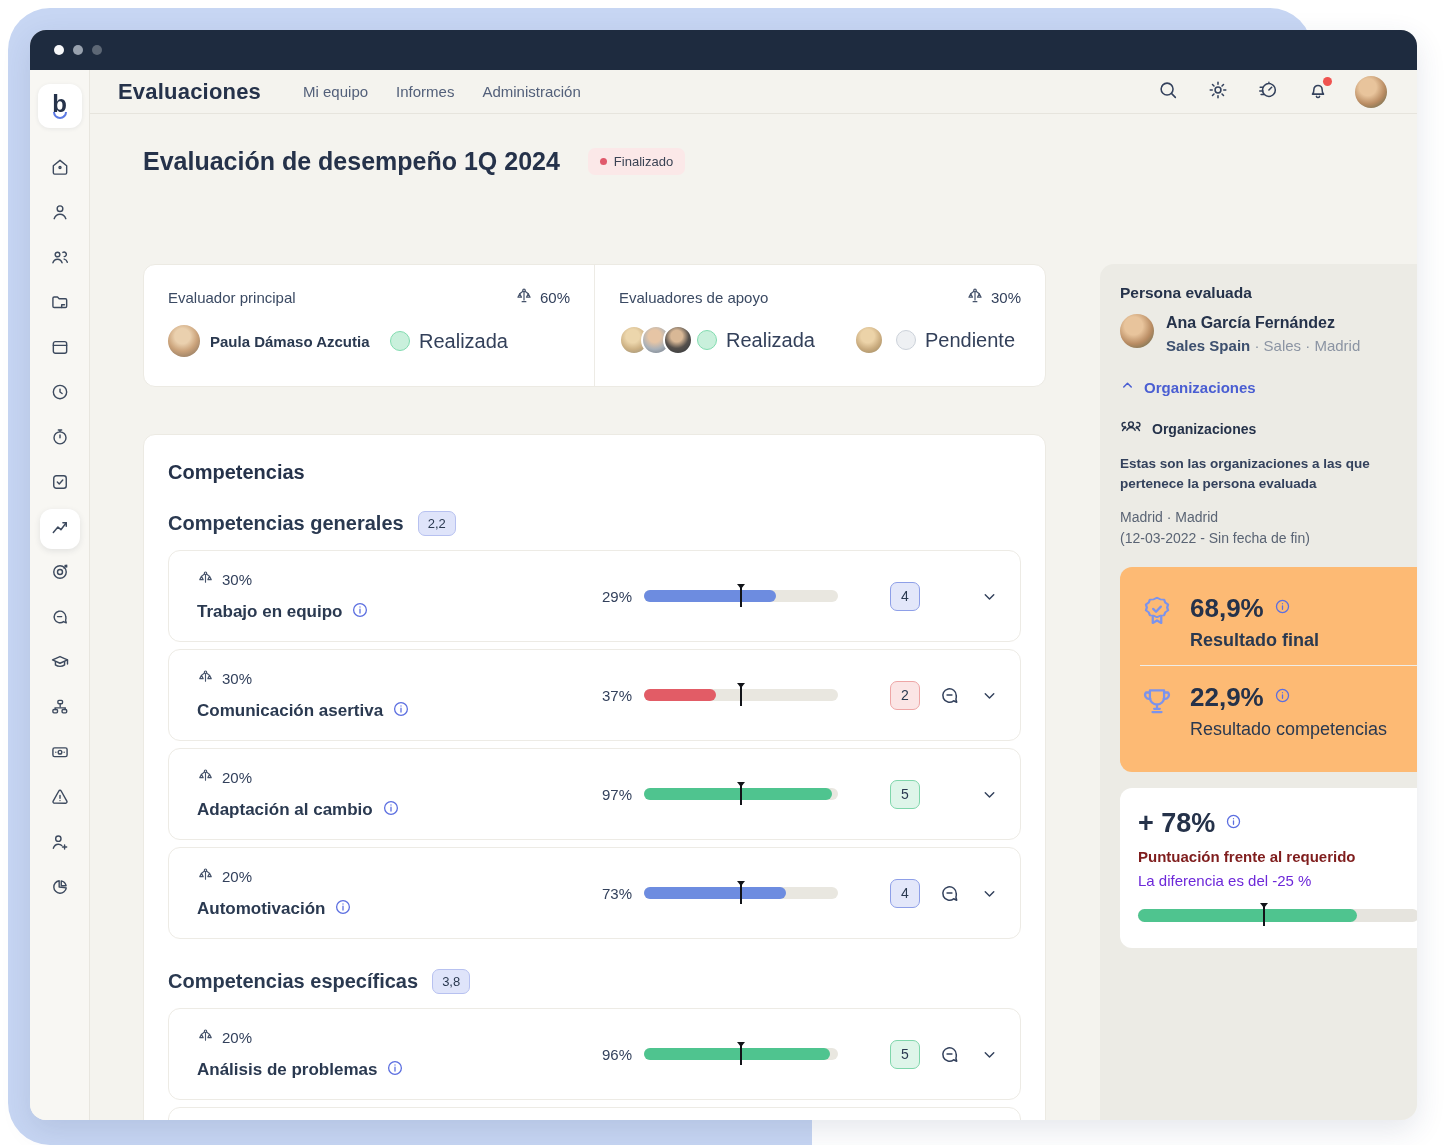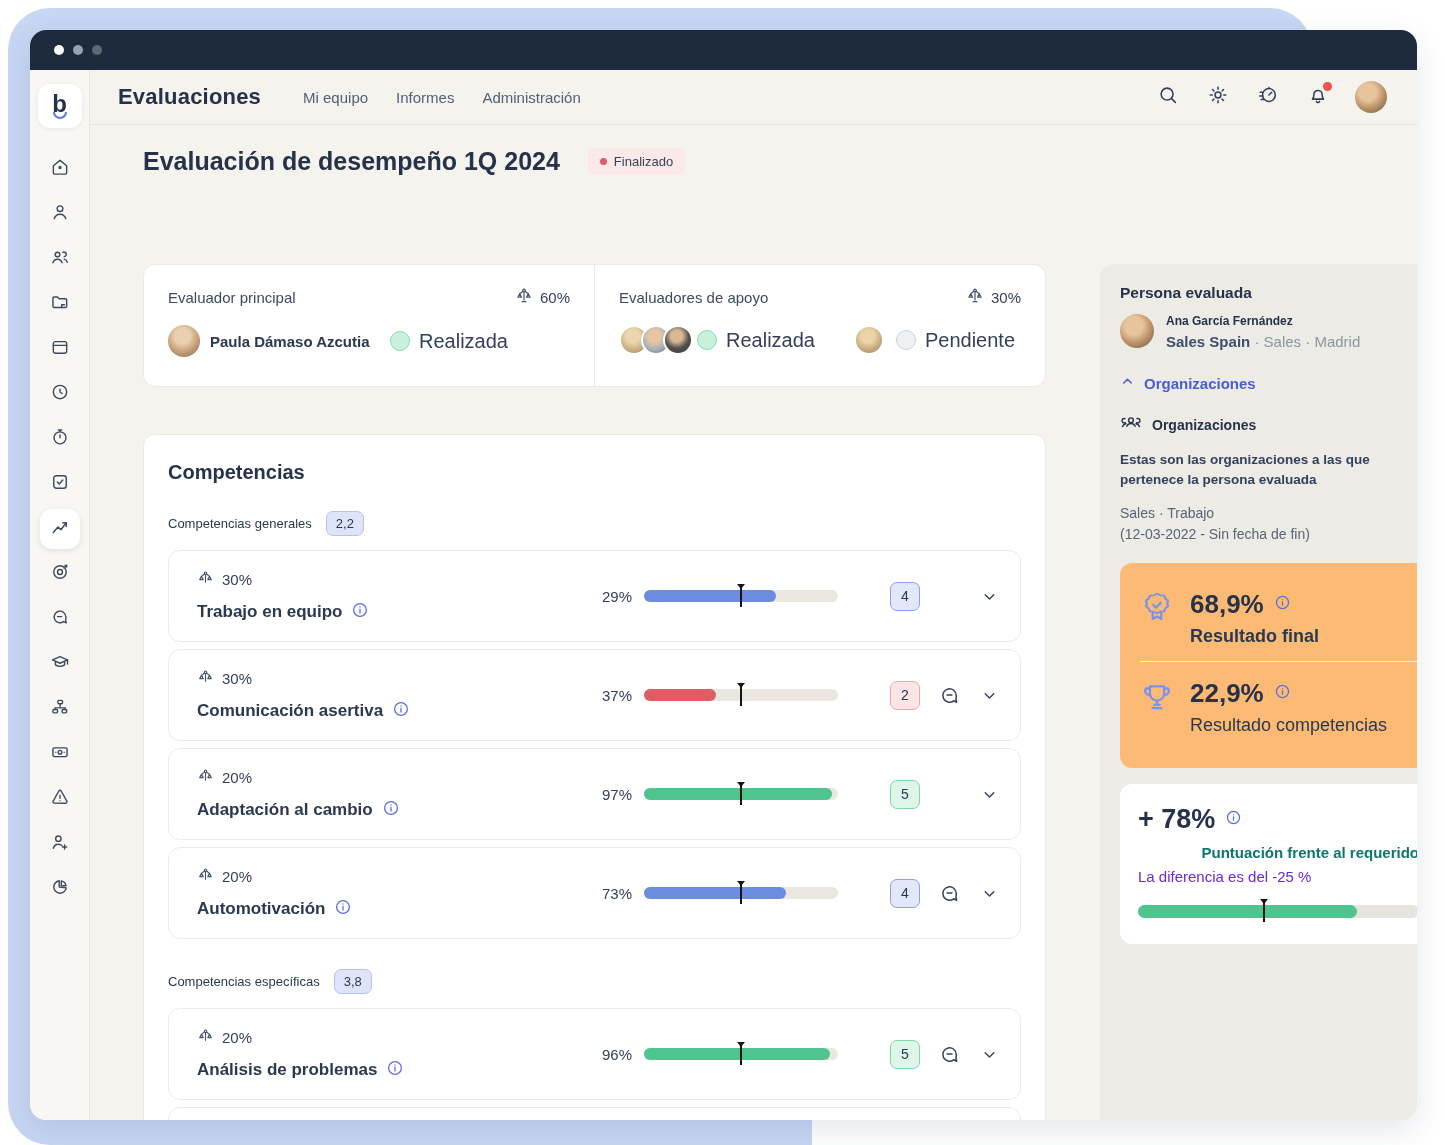--- a/index.html
+++ b/index.html
@@ -29,21 +29,21 @@
           box-shadow:0 1px 4px rgba(30,43,63,.08); }
   .logo .b { font-size:24px; font-weight:bold; color:#25324a; line-height:20px; }
   .logo .smile { width:14px; height:7px; border:2.5px solid #5b79e3; border-top:none;
                  border-radius:0 0 10px 10px; margin-top:-2px; }
   .side-item { width:40px; height:40px; margin:2.5px 0; display:flex; align-items:center; justify-content:center;
                border-radius:12px; cursor:pointer; }
   .side-item.active { background:#ffffff; box-shadow:0 2px 6px rgba(30,43,63,.10); }
   .side-item svg { stroke:#3d4a5e; }
 
   
-  .appbar { position:absolute; left:60px; top:40px; right:0; height:55px; border-bottom:1px solid #e6e4dd;
+  .appbar { position:absolute; left:60px; top:40px; right:0; height:44px; border-bottom:1px solid #e6e4dd;
             display:flex; align-items:center; }
   .app-title { font-size:22px; font-weight:bold; color:#25324a; margin-left:28px; letter-spacing:.2px; }
   .tabs { display:flex; margin-left:28px; height:100%; align-items:center; }
   .tab { position:relative; height:100%; display:flex; align-items:center; padding:0 14px;
          font-size:15px; color:#53607a; cursor:pointer; }
   .tab.active { color:#25324a; font-weight:bold; }
   .tab.active:after { content:""; position:absolute; left:12px; right:12px; bottom:0; height:3px;
                       background:#33404f; border-radius:2px 2px 0 0; }
   .appbar-right { margin-left:auto; display:flex; align-items:center; gap:24px; padding-right:30px; }
   .icon-btn { position:relative; width:26px; height:26px; display:flex; align-items:center; justify-content:center; cursor:pointer; }
@@ -83,21 +83,21 @@
   .status-circle.done { background:#c9f0dc; border:1.5px solid #82dcb0; }
   .status-circle.pending { background:#eef0f3; border:1.5px solid #ccd2da; }
   .status-text { font-size:20px; color:#33405a; }
   .avatar-stack { display:flex; margin-right:12px; }
   .avatar-stack .avatar { margin-right:-8px; }
 
   
   .comp-card { position:absolute; left:53px; top:309px; width:903px; height:820px; padding:26px 24px; }
   .comp-title { font-size:20px; font-weight:bold; color:#25324a; }
   .group-label-row { display:flex; align-items:center; gap:14px; margin:27px 0 14px 0; }
-  .group-label { font-size:13px; font-weight:normal; color:#2a3950; }
+  .group-label { font-size:20px; font-weight:bold; color:#2a3950; }
   .group-badge { background:#dfe4fa; border:1px solid #b7c1f0; border-radius:7px; padding:4px 9px;
                  font-size:13px; color:#2a3950; }
   .comp-row { border:1px solid #edebe5; border-radius:12px; height:92px; margin-bottom:7px;
               display:flex; align-items:center; padding:0 22px 0 28px; }
   .row-left { display:flex; flex-direction:column; gap:11px; }
   .row-weight { display:flex; align-items:center; gap:8px; font-size:15px; color:#33415c; }
   .row-name-line { display:flex; align-items:center; gap:9px; }
   .row-name { font-size:17px; font-weight:bold; color:#2a3950; }
   .info-icon svg { stroke:#5b6ee0; }
   .row-right { margin-left:auto; display:flex; align-items:center; }
@@ -116,21 +116,21 @@
   .comment-btn svg { stroke:#33415c; }
   .expand-btn { margin-left:20px; cursor:pointer; display:flex; }
   .expand-btn svg { stroke:#33415c; }
 
   
   .right-panel { position:absolute; left:1010px; top:139px; width:357px; height:951px;
                  background:#ecebe5; border-radius:14px; padding:20px 20px; }
   .rp-heading { font-size:15.5px; font-weight:bold; color:#25324a; }
   .rp-person { display:flex; align-items:flex-start; margin-top:12px; gap:12px; }
   .avatar.rp { width:34px; height:34px; flex:0 0 34px; }
-  .rp-name { font-size:12px; font-weight:bold; color:#25324a; }
+  .rp-name { font-size:16px; font-weight:bold; color:#25324a; }
   .rp-unit { font-size:15px; margin-top:5px; }
   .rp-unit .primary { color:#3c4f6e; font-weight:bold; }
   .rp-unit .secondary { color:#8b94a3; }
   .rp-link { display:flex; align-items:center; gap:9px; margin-top:24px; color:#4a5ed2;
              font-size:15px; font-weight:bold; cursor:pointer; }
   .rp-link svg { stroke:#4a5ed2; }
   .rp-org-head { display:flex; align-items:center; gap:10px; margin-top:20px; font-size:14px; font-weight:bold; color:#25324a; }
   .rp-org-head svg { stroke:#25324a; }
   .rp-desc { margin-top:13px; font-size:13.5px; font-weight:bold; color:#33415c; line-height:1.45; }
   .rp-org-line { margin-top:14px; font-size:14px; color:#5a6474; line-height:1.5; }
@@ -143,21 +143,21 @@
   .result-item + .result-item { border-top:1px solid #efeee9; padding-top:16px; }
   .result-ico { flex:0 0 36px; display:flex; align-items:flex-start; padding-top:2px; }
   .result-ico svg { stroke:#7b93ec; }
   .result-value-row { display:flex; align-items:center; gap:10px; }
   .result-value { font-size:26px; font-weight:bold; color:#25324a; }
   .result-label { font-size:18px; color:#2a3950; margin-top:6px; }
   .result-label.bold { font-weight:bold; }
   .score-card { margin-top:16px; background:#ffffff; border-radius:12px; padding:20px 18px 26px; }
   .score-top { display:flex; align-items:center; gap:10px; }
   .score-value { font-size:27px; font-weight:bold; color:#25324a; }
-  .score-title { font-size:15px; font-weight:bold; color:#0f766e; margin-top:9px;text-align:right; }
+  .score-title { font-size:15px; font-weight:bold; color:#7f1d1d; margin-top:9px; }
   .score-sub { font-size:15px; color:#6d28d9; margin-top:7px; }
   .score-bar { position:relative; margin-top:20px; height:13px; background:#e6e4de; border-radius:8px; }
   .score-bar .bar-fill { background:#4fc48f; }
 </style>
 </head>
 <body>
 
 <div class="stage">
   <div class="backdrop"></div>
   <div class="backdrop-cover"></div>
@@ -632,21 +632,21 @@
           <span><svg width="22" height="22" viewBox="0 0 24 24" fill="none" stroke-width="1.6" stroke-linecap="round">
                 <circle cx="12" cy="9" r="2.6"></circle>
                 <path d="M7.5 15.5c.9-2 2.6-3 4.5-3s3.6 1 4.5 3"></path>
                 <path d="M5.5 7.2a2.4 2.4 0 1 0 .2 4.4M18.5 7.2a2.4 2.4 0 1 1-.2 4.4M2.8 15.8c.6-1.8 1.9-2.8 3.7-3M21.2 15.8c-.6-1.8-1.9-2.8-3.7-3"></path>
               </svg></span>
           <span>Organizaciones</span>
         </div>
 
         <div class="rp-desc">Estas son las organizaciones a las que pertenece la persona evaluada</div>
         <div class="rp-org-line">
-          <div>Sales · Trabajo</div>
+          <div>Madrid · Madrid</div>
           <div>(12-03-2022 - Sin fecha de fin)</div>
         </div>
 
 
         <div class="result-card">
           <div class="result-item">
             <div class="result-ico">
                 <svg width="34" height="34" viewBox="0 0 24 24" fill="none" stroke-width="1.6" stroke-linecap="round" stroke-linejoin="round">
                   <path d="M12 3.2 14.3 4.6 17 4.9 17.8 7.5 19.8 9.3 19.2 12 19.8 14.7 17.8 16.5 17 19.1 14.3 19.4 12 20.8 9.7 19.4 7 19.1 6.2 16.5 4.2 14.7 4.8 12 4.2 9.3 6.2 7.5 7 4.9 9.7 4.6Z" transform="translate(0,-4) scale(1,0.78) translate(0,4.4)"></path>
                   <path d="m9.3 9.8 2 2 3.4-3.6"></path>

